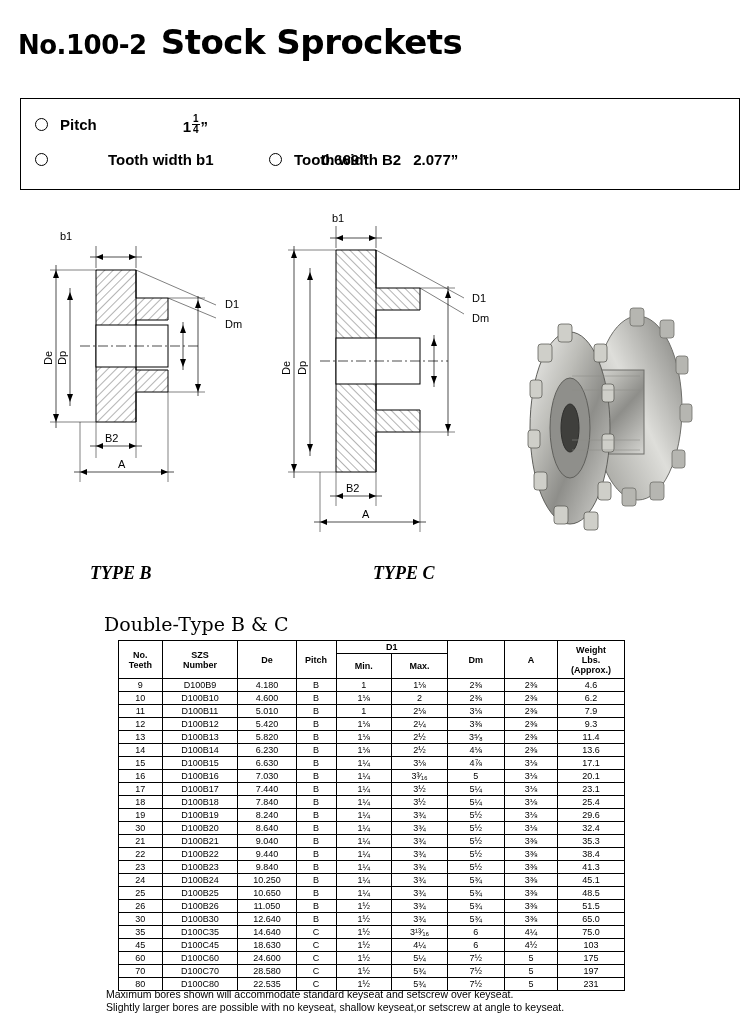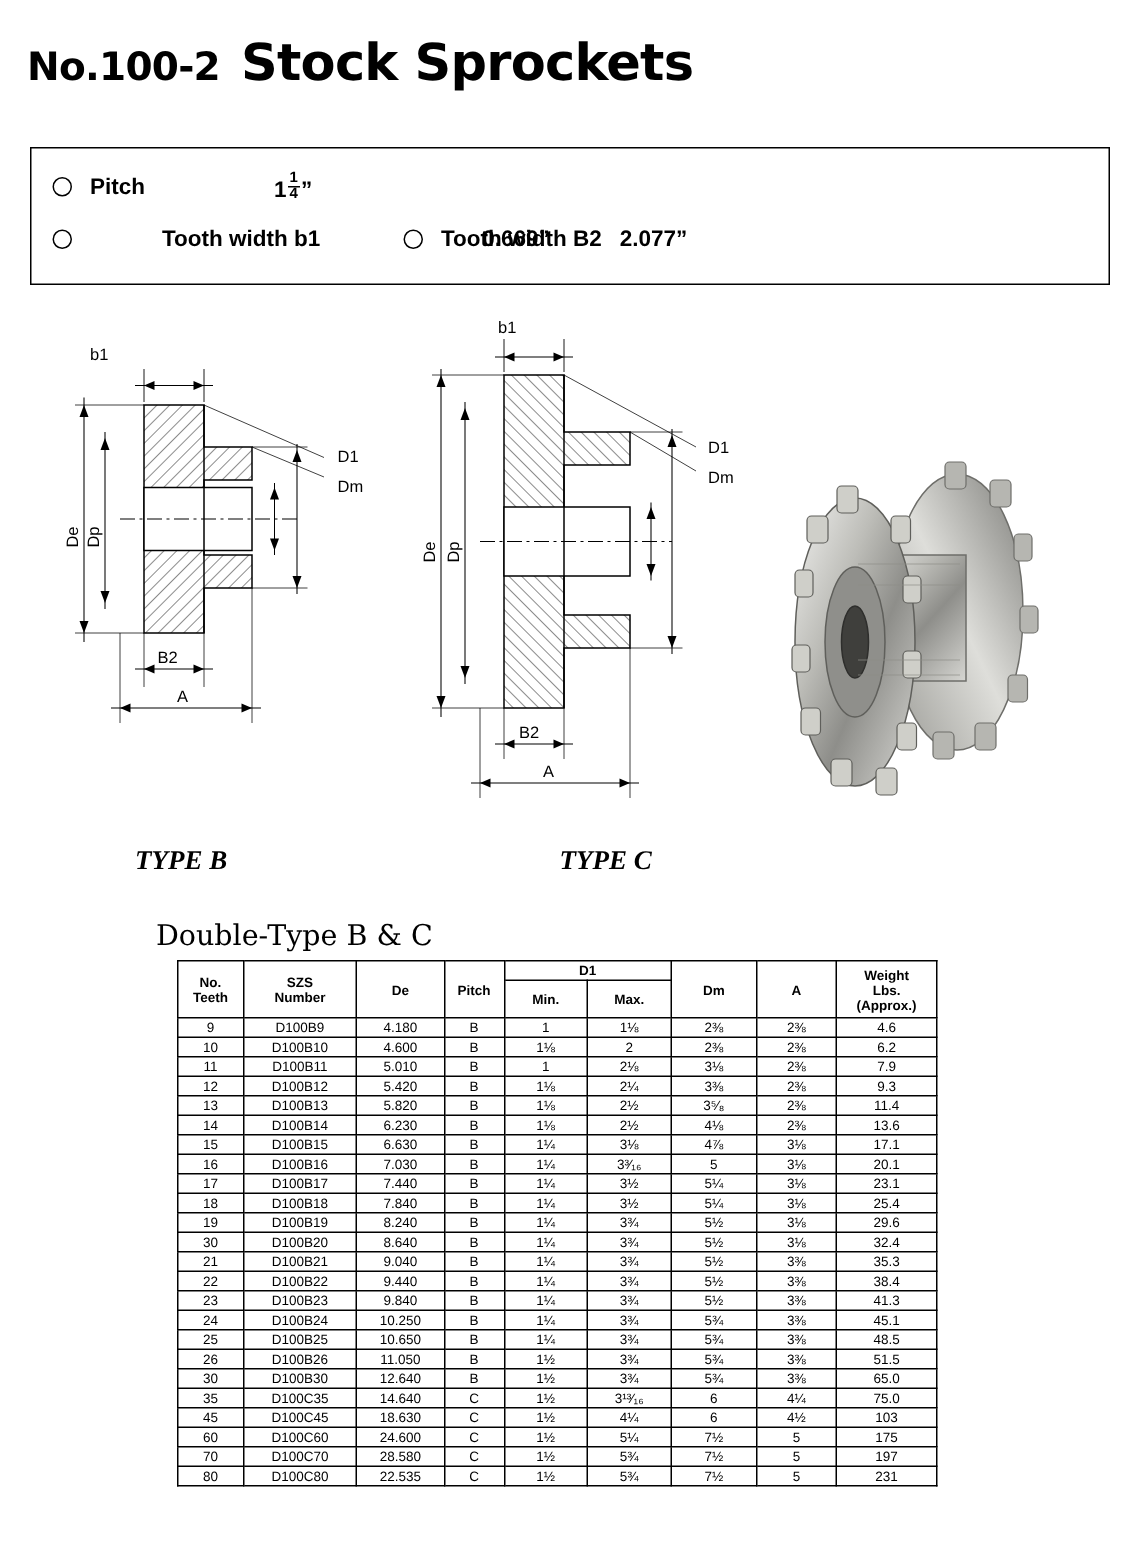--- a/index.html
+++ b/index.html
@@ -599,14 +599,18 @@
           <td>C</td>
           <td>1½</td>
           <td>5¾</td>
           <td>7½</td>
           <td>5</td>
           <td>231</td>
         </tr>
       </tbody>
   </table>
 
+  <div class="notes">
+    <div>Maximum bores shown will accommodate standard keyseat and setscrew over keyseat.</div>
+    <div>Slightly larger bores are possible with no keyseat, shallow keyseat,or setscrew at angle  to keyseat.</div>
+  </div>
 
 </div>
 
 </body></html>

